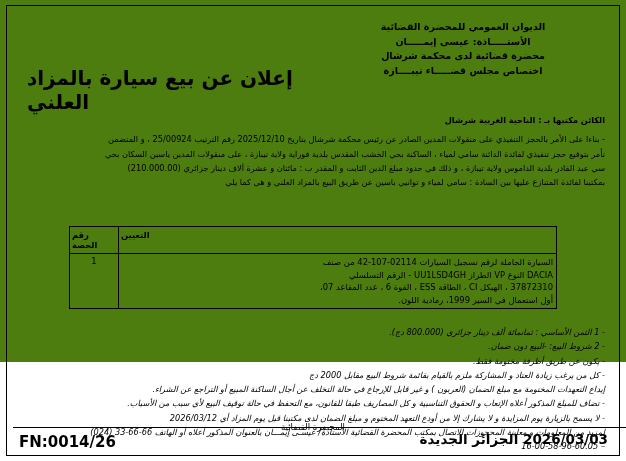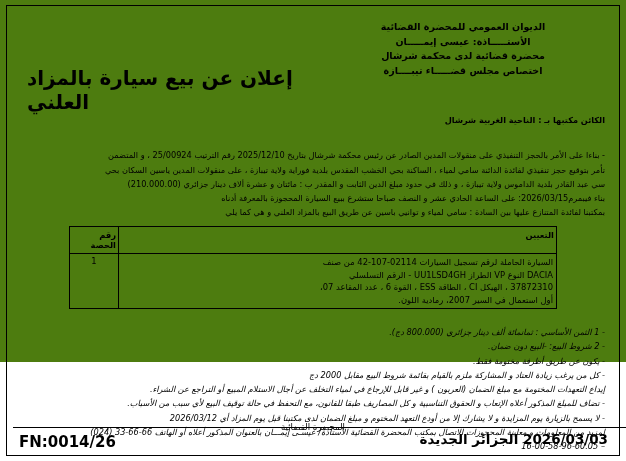--- a/index.html
+++ b/index.html
@@ -88,21 +88,21 @@
     width: 100%;
     border-collapse: collapse;
     font-size: 8.4px;
   }
   table.desig th, table.desig td {
     border: 1px solid #000;
     padding: 2px 3px;
     vertical-align: top;
   }
   table.desig th {
-    text-align: right;
+    text-align: left;
     font-weight: bold;
     padding: 3px 2px;
   }
   .col-num {
     width: 42px;
     text-align: center;
   }
   .cell-lines div {
     line-height: 1.5;
   }
@@ -168,56 +168,55 @@
       <div class="header">
         <div>الديوان العمومي للمحضرة القضائية</div>
         <div>الأستـــــاذة: عيسى إيمـــــان</div>
         <div>محضرة قضائية لدى محكمة شرشال</div>
         <div>اختصاص مجلس قضـــــاء تيبــــازة</div>
       </div>
 
       <div class="main-title">إعلان عن بيع سيارة بالمزاد العلني</div>
 
       <div class="body-para">
-        <p style="font-weight:bold; text-align:right; margin-bottom:22px;">الكائن مكتبها بـ : الناحية الغربية شرشال</p>
+        <p style="font-weight:bold; text-align:right; margin-bottom:6px;">الكائن مكتبها بـ : الناحية الغربية شرشال</p>
         <p>- بناءا على الأمر بالحجز التنفيذي على منقولات المدين  الصادر عن رئيس محكمة  شرشال بتاريخ 2025/12/10 رقم الترتيب 25/00924 ، و المتضمن</p>
         <p>تأمر بتوقيع حجز تنفيذي لفائدة الدائنة سامي لمياء ،  الساكنة بحي الخشب المقدس بلدية فوراية ولاية تيبازة ،  على منقولات المدين ياسين السكان بحي</p>
         <p>سي عبد القادر بلدية الداموس ولاية تيبازة ، و ذلك في حدود مبلغ الدين الثابت و المقدر ب : مائتان و عشرة ألاف دينار جزائري (210.000.00)</p>
-        <p>بناء فيبمرم2026/03/15: على الساعة الحادي عشر  و النصف صباحا ستشرع ببيع السيارة المحجوزة بالمعرفة أدناه</p>
         <p>بمكتبنا لفائدة المتنازع عليها بين السادة : سامي لمياء و توانيي باسين عن طريق البيع بالمزاد العلني و هي كما يلي</p>
       </div>
 
       <div class="tbl-wrap">
         <table class="desig">
           <thead>
             <tr>
               <th>التعيين</th>
               <th class="col-num">رقم الحصة</th>
             </tr>
           </thead>
           <tbody>
             <tr>
               <td class="cell-lines">
                 <div>السيارة الحاملة لرقم تسجيل السيارات 02114-107-42 من صنف</div>
                 <div>DACIA النوع VP الطراز UU1LSD4GH - الرقم التسلسلي</div>
                 <div>37872310 ، الهيكل CI ، الطاقة ESS ، القوة 6 ، عدد المقاعد 07،</div>
-                <div>أول استعمال في  السير  2007، رمادية اللون.</div>
+                <div>أول استعمال في  السير  1999، رمادية اللون.</div>
               </td>
               <td class="col-num">1</td>
             </tr>
           </tbody>
         </table>
       </div>
 
       <div class="conditions">
         <p>- 1 الثمن الأساسي : ثمانمائة  ألف دينار جزائري (800.000 دج).</p>
         <p>- 2 شروط البيع: -البيع دون ضمان.</p>
         <p>- يكون عن طريق أظرفة مختومة فقط.</p>
         <p>- كل من يرغب زيادة العتاد و المشاركة ملزم بالقيام بقائمة شروط البيع مقابل 2000 دج</p>
-        <p>إيداع التعهدات المختومة مع مبلغ الضمان (العربون ) و غير قابل للإرجاع في لمياء التخلف عن أجال الاستلام المبيع أو التراجع عن الشراء.</p>
+        <p>إيداع التعهدات المختومة مع مبلغ الضمان (العربون ) و غير قابل للإرجاع في حالة التخلف عن أجال الساكنة المبيع أو التراجع عن الشراء.</p>
         <p>- تضاف للمبلغ المذكور أعلاه الإتعاب و الحقوق التناسبية و كل المصاريف طبقا للقانون، مع التحفظ في حالة توقيف البيع لأي سبب من الأسباب.</p>
         <p>- لا يسمح بالزيارة يوم المزايدة و لا يشارك إلا من أودع التعهد المختوم  و مبلغ الضمان لدى مكتبنا قبل يوم المزاد أي 2026/03/12</p>
         <p>لمزيد من المعلومات و معاينة المحجوزات الاتصال بمكتب المحضرة القضائية الأستاذة/ عيسـى إيمـــان بالعنوان المذكور أعلاه أو الهاتف 66-66-33 (024)</p>
         <p>– 16-00-58-96-60.05</p>
       </div>
 
       <div class="signature">المحضرة القضائية</div>
     </div>
 
     <div class="footer">

